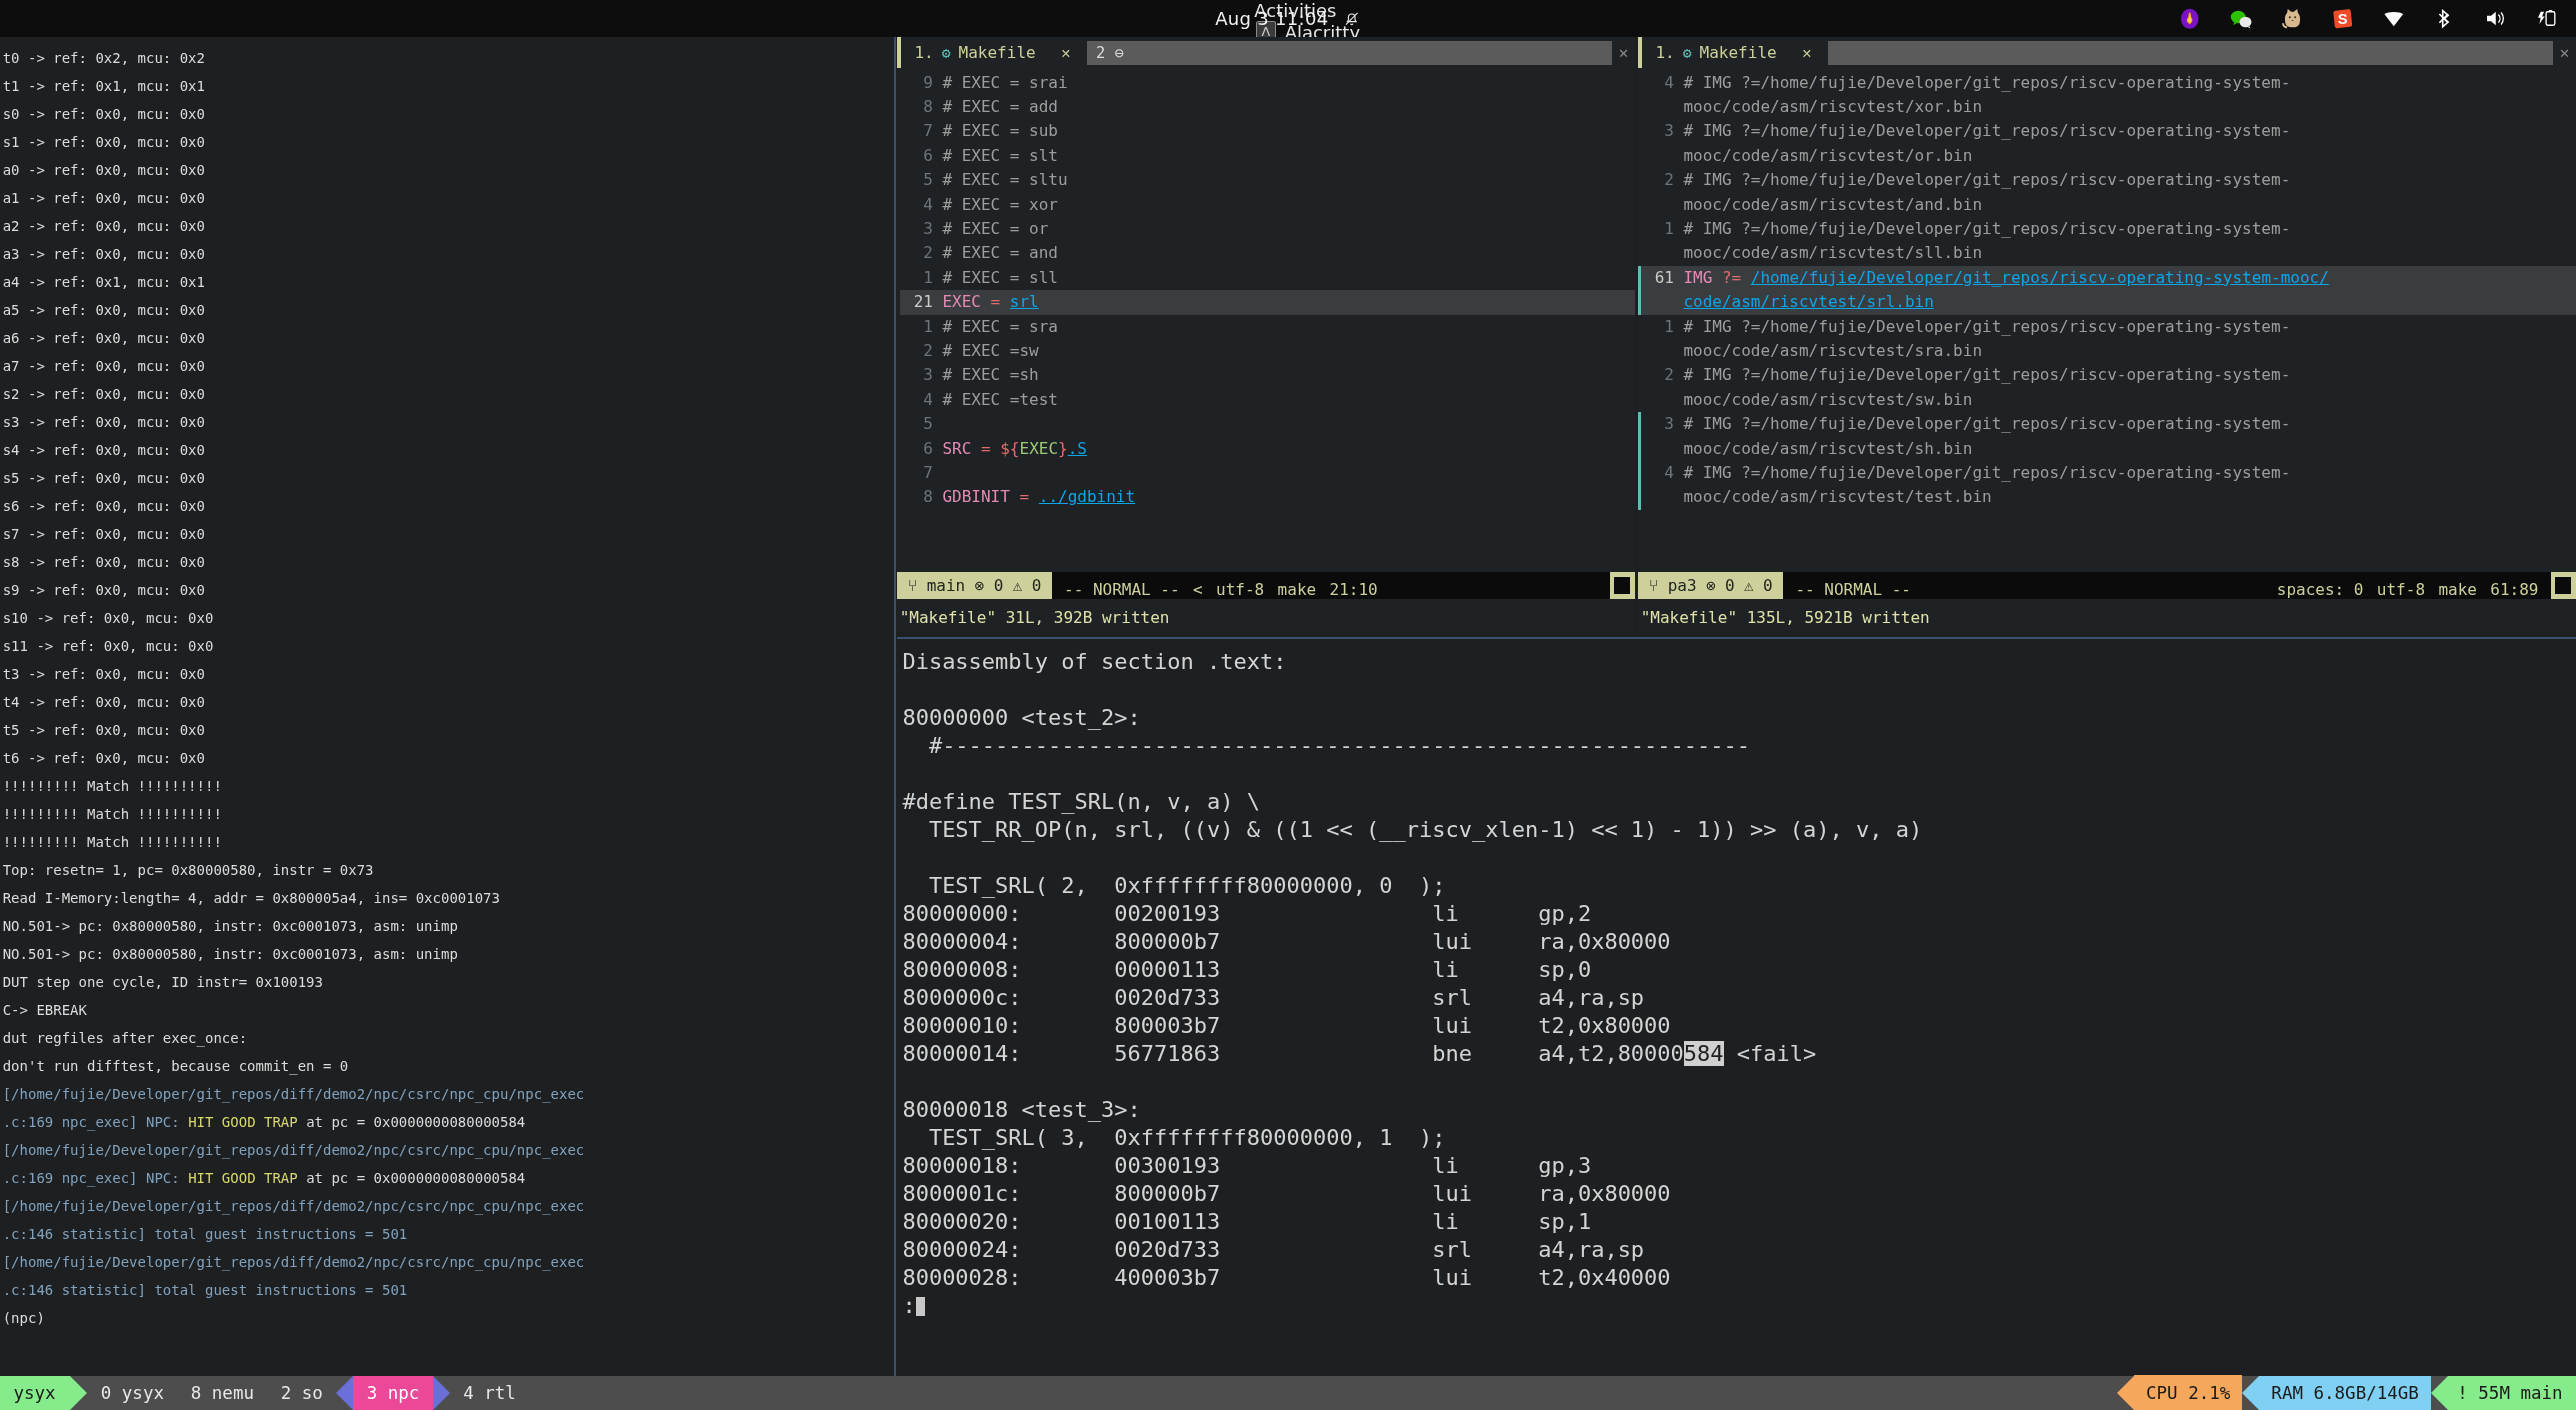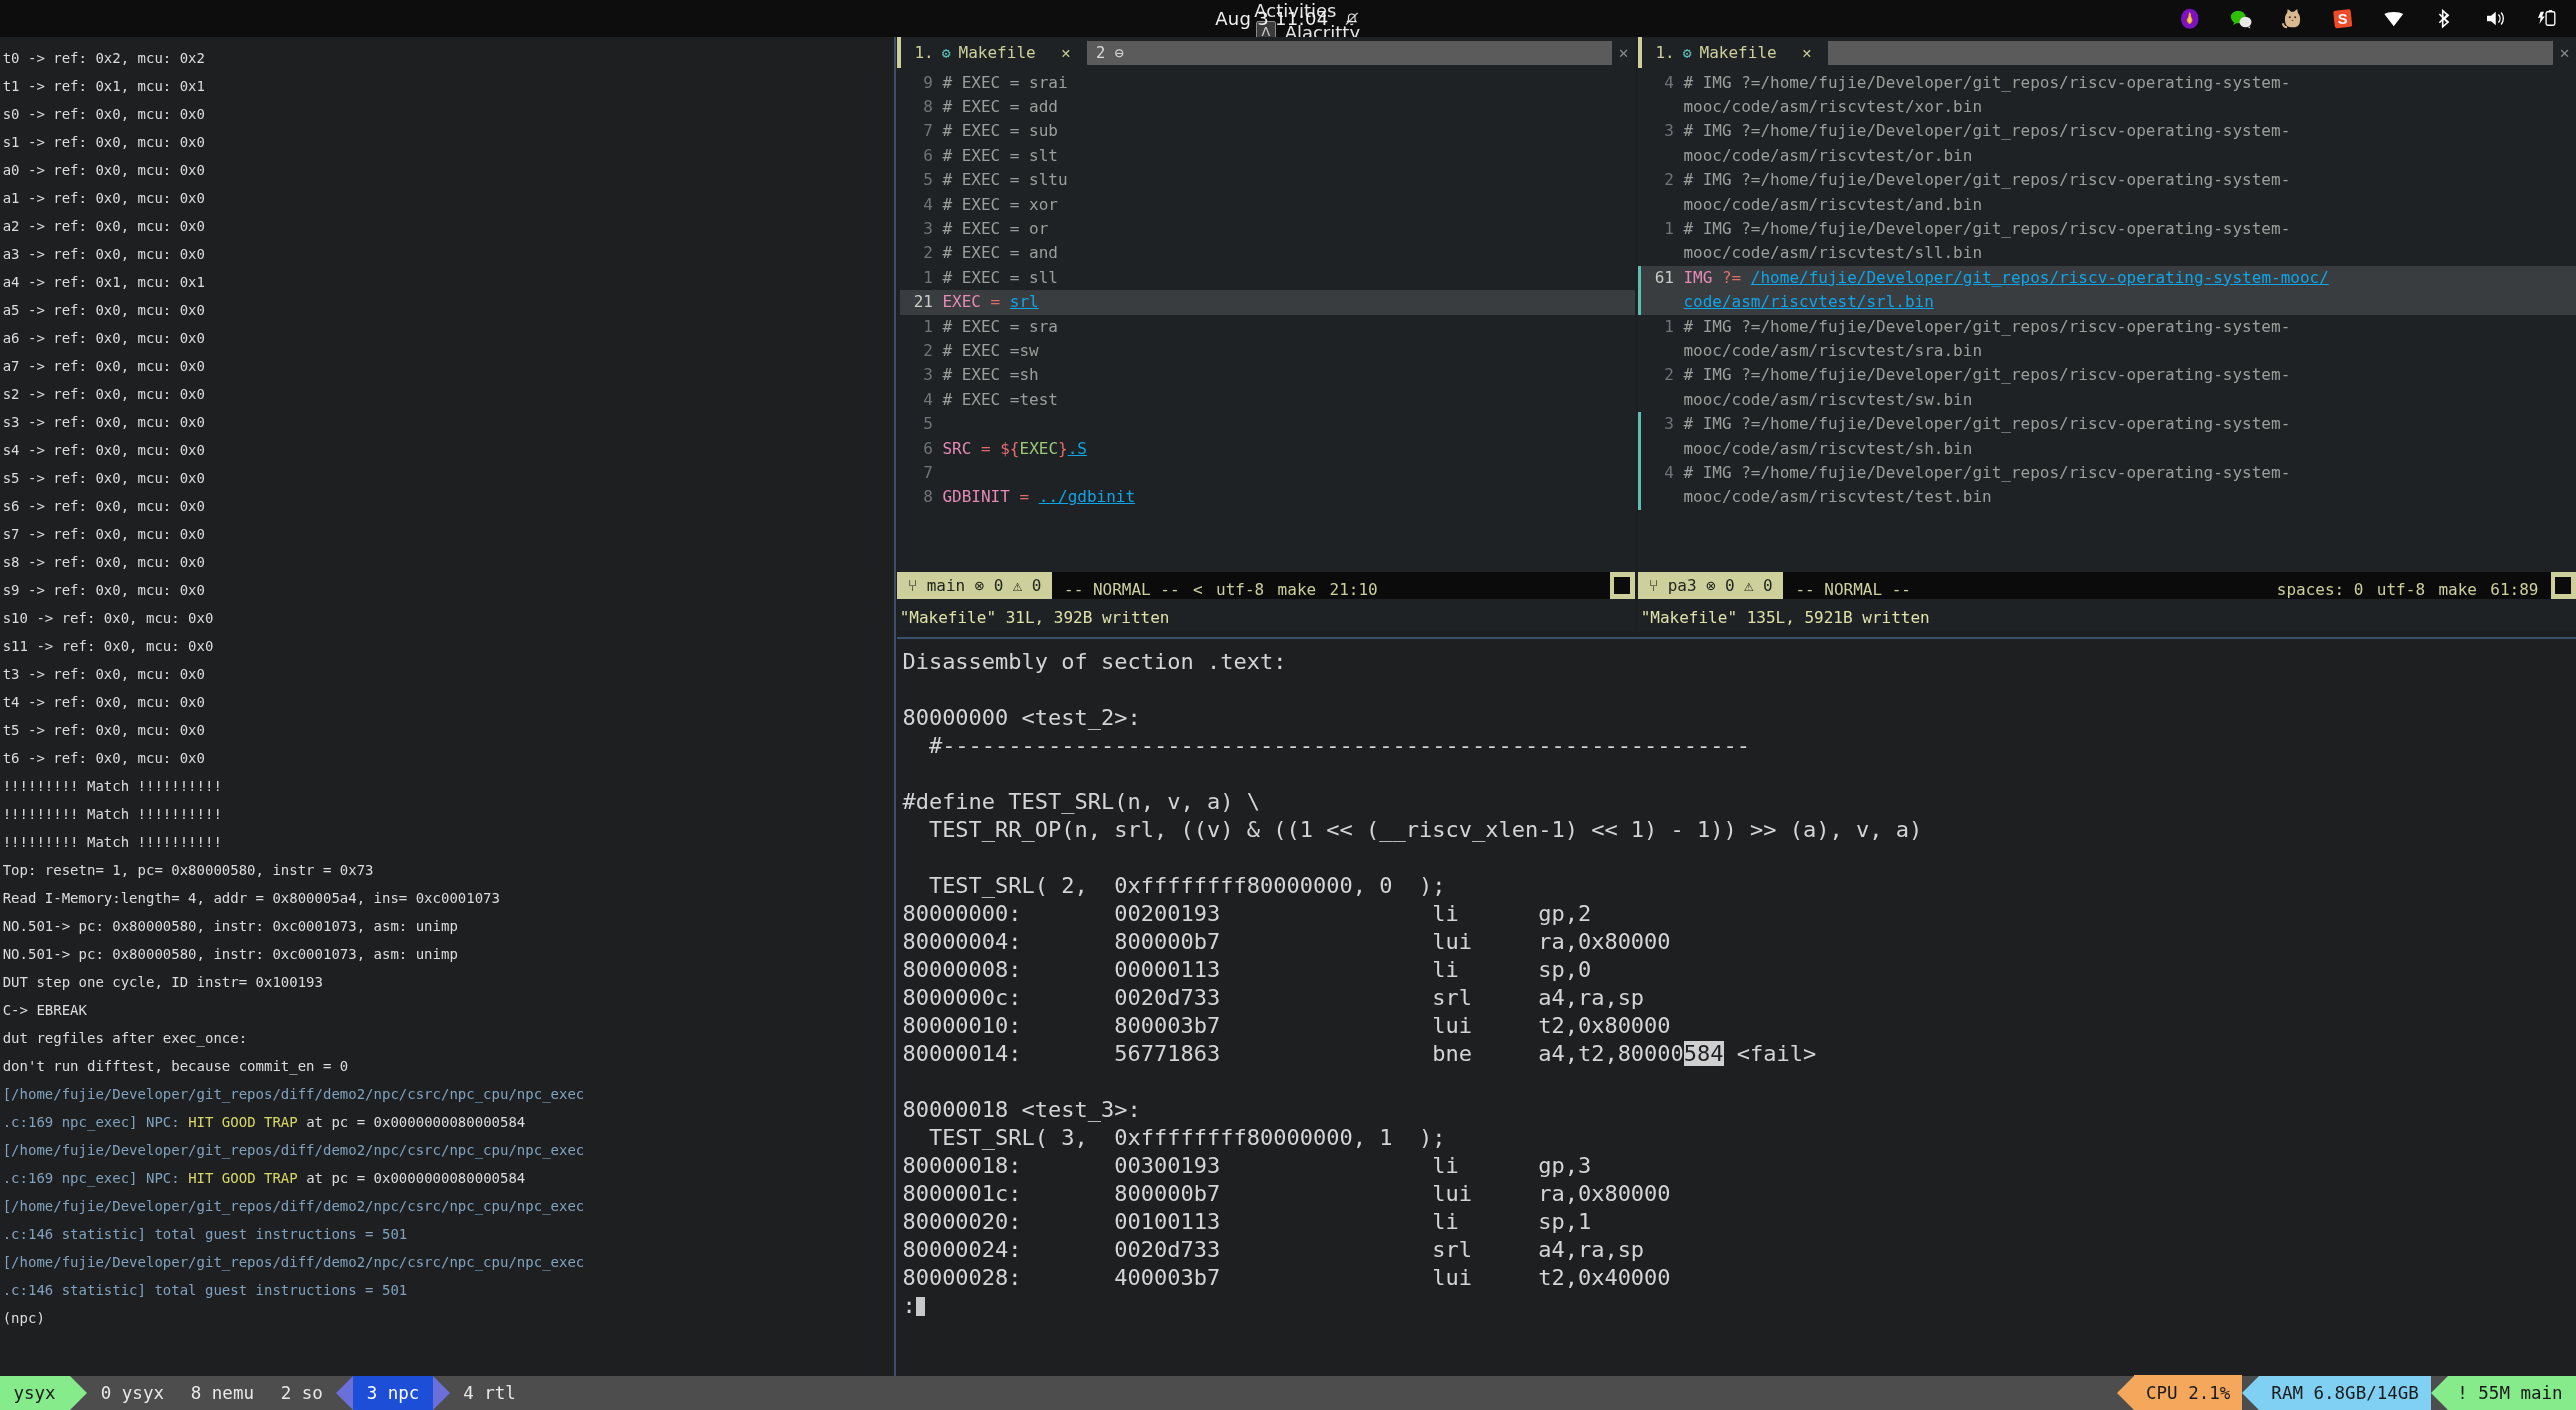--- a/index.html
+++ b/index.html
@@ -95,21 +95,21 @@
   
   #tmux{
     position:absolute;left:0;bottom:0;width:2576px;height:34px;background:#4d4d4d;
     display:flex;align-items:center;font-size:17.5px;
     font-family:"DejaVu Sans Mono","Liberation Mono",monospace;
   }
   .tm-session{background:#86eb8a;color:#1a1a1a;height:34px;display:flex;align-items:center;padding:0 14.8px 0 13.4px;}
   .arrow-r{width:0;height:0;border-top:17px solid transparent;border-bottom:17px solid transparent;}
   .arrow-l{width:0;height:0;border-top:17px solid transparent;border-bottom:17px solid transparent;}
   .tm-win{color:#e8e8e8;padding:0 13.4px;height:34px;display:flex;align-items:center;}
-  .tm-win.active{background:#1d4ed8;color:#ffffff;}
+  .tm-win.active{background:#ec4899;color:#ffffff;}
   #tmux-right{position:absolute;right:0;bottom:0;height:34px;display:flex;align-items:center;}
   .tm-cpu{background:#f5a75c;color:#1a1a1a;height:36px;display:flex;align-items:center;padding:0 12px;}
   .tm-ram{background:#7fd0f2;color:#1a1a1a;height:34px;display:flex;align-items:center;padding:0 12px;}
   .tm-git{background:#86eb8a;color:#1a1a1a;height:34px;display:flex;align-items:center;padding:0 13.4px 0 9.4px;}
 </style>
 </head>
 <body>
 
 <div id="topbar">
   <div class="activities">Activities</div>

